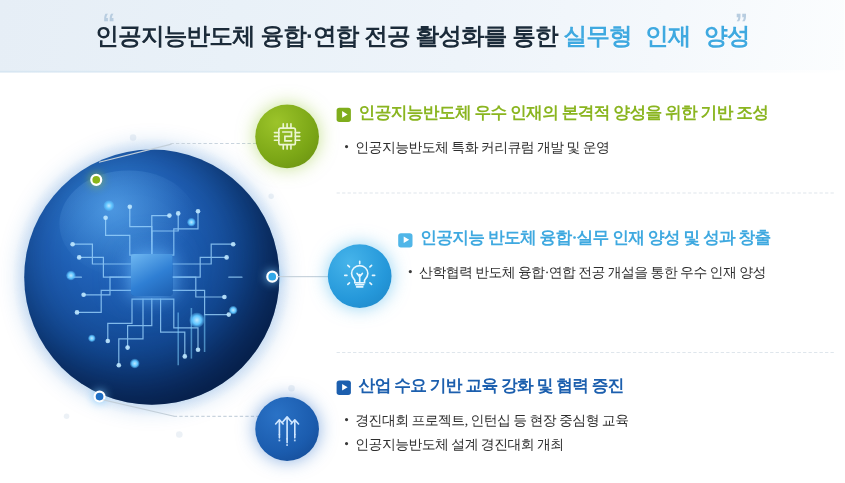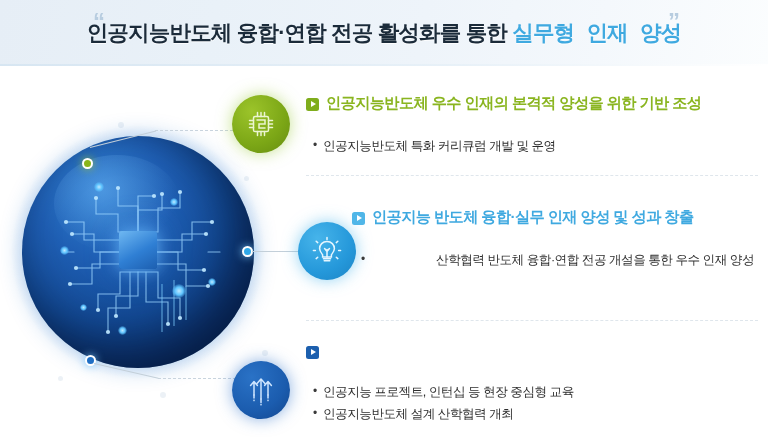--- a/index.html
+++ b/index.html
@@ -105,23 +105,23 @@
     background:radial-gradient(circle at 34% 28%, #46b4ea, #2598da 60%, #1b83c4 100%);
     box-shadow:0 0 16px rgba(70,180,235,.6);
   }
   .ic-navy {
     left:232px; top:361px; width:58px; height:58px;
     background:radial-gradient(circle at 34% 28%, #2a72c6, #1b5cae 60%, #13468e 100%);
     box-shadow:0 0 16px rgba(40,110,200,.55);
   }
 
   
-  .block { position:absolute; }
+  .block { position:absolute;font-family:Liberation Serif, serif; }
   .b1 { left:306px; top:93px;  width:458px; }
-  .b2 { left:352px; top:207px; width:402px;text-align:right; }
+  .b2 { left:362px; top:207px; width:402px; }
   .b3 { left:306px; top:341px; width:458px; }
 
   .head-row { display:flex; align-items:flex-start; gap:7px; }
   .marker {
     flex:0 0 auto; width:13px; height:13px; border-radius:2.5px;
     margin-top:5px; position:relative;
   }
   .marker::after {
     content:""; position:absolute; left:4.5px; top:3.3px;
     border-left:5px solid #fff;
@@ -133,21 +133,21 @@
   .m-navy  { background:#1c5fae; }
 
   .head-text {
     font-size:15.2px; font-weight:bold; letter-spacing:-0.6px;
     line-height:1.32; white-space:nowrap;
   }
   .h-green { color:#8ab520; }
   .h-blue  { color:#3fa9e0; }
   .h-navy  { color:#1c5fae; }
 
-  .sub-list { margin-top:22px; padding-left:17px; }
+  .sub-list { margin-top:10px; padding-left:17px; }
   .sub-item {
     position:relative; font-size:12.6px; letter-spacing:-0.5px;
     color:#2e2e2e; line-height:1.75; white-space:nowrap;
   }
   .sub-item::before {
     content:"•"; position:absolute; left:-10px; top:0;
     color:#3a3a3a; font-size:12px;
   }
   .b2 .sub-list { padding-left:19px; }
 
@@ -319,20 +319,21 @@
       <span class="head-text h-blue">인공지능 반도체 융합·실무 인재 양성 및 성과 창출</span>
     </div>
     <div class="sub-list">
       <div class="sub-item">산학협력 반도체 융합·연합 전공 개설을 통한 우수 인재 양성</div>
     </div>
   </div>
 
   <div class="block b3">
     <div class="head-row">
       <span class="marker m-navy"></span>
+      <span class="head-text h-navy">산업 수요 기반 교육 강화 및 협력 증진</span>
     </div>
     <div class="sub-list">
-      <div class="sub-item">인공지능 프로젝트, 인턴십 등 현장 중심형 교육</div>
-      <div class="sub-item">인공지능반도체 설계 산학협력 개최</div>
+      <div class="sub-item">경진대회 프로젝트, 인턴십 등 현장 중심형 교육</div>
+      <div class="sub-item">인공지능반도체 설계 경진대회 개최</div>
     </div>
   </div>
 
 </div>
 
 </body></html>

